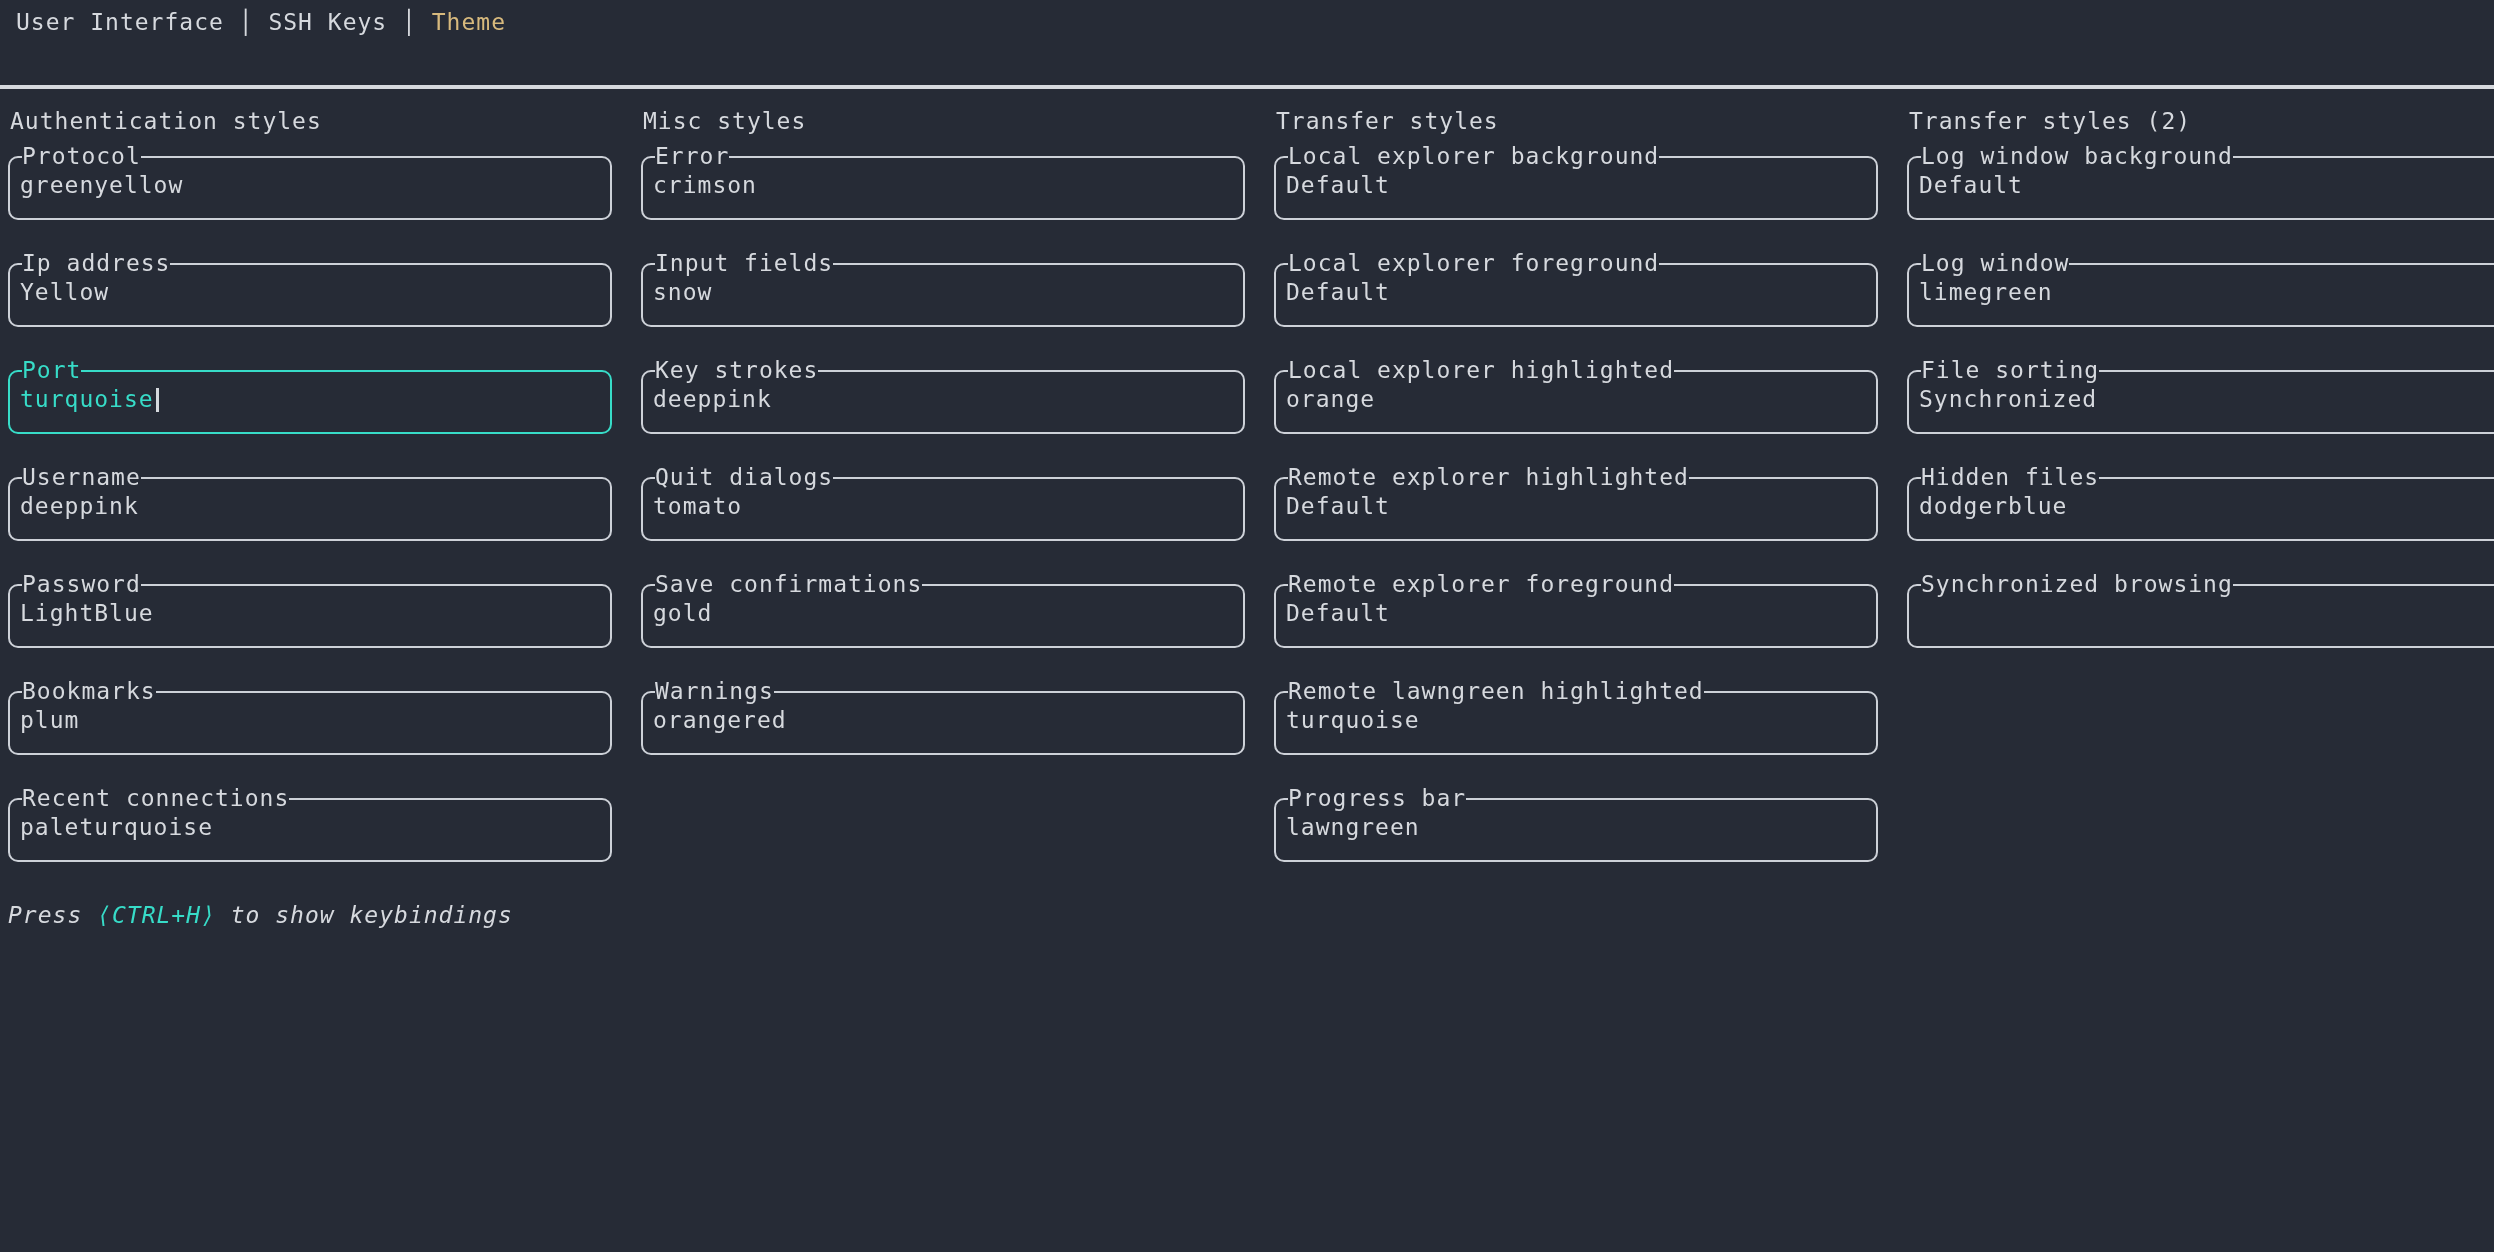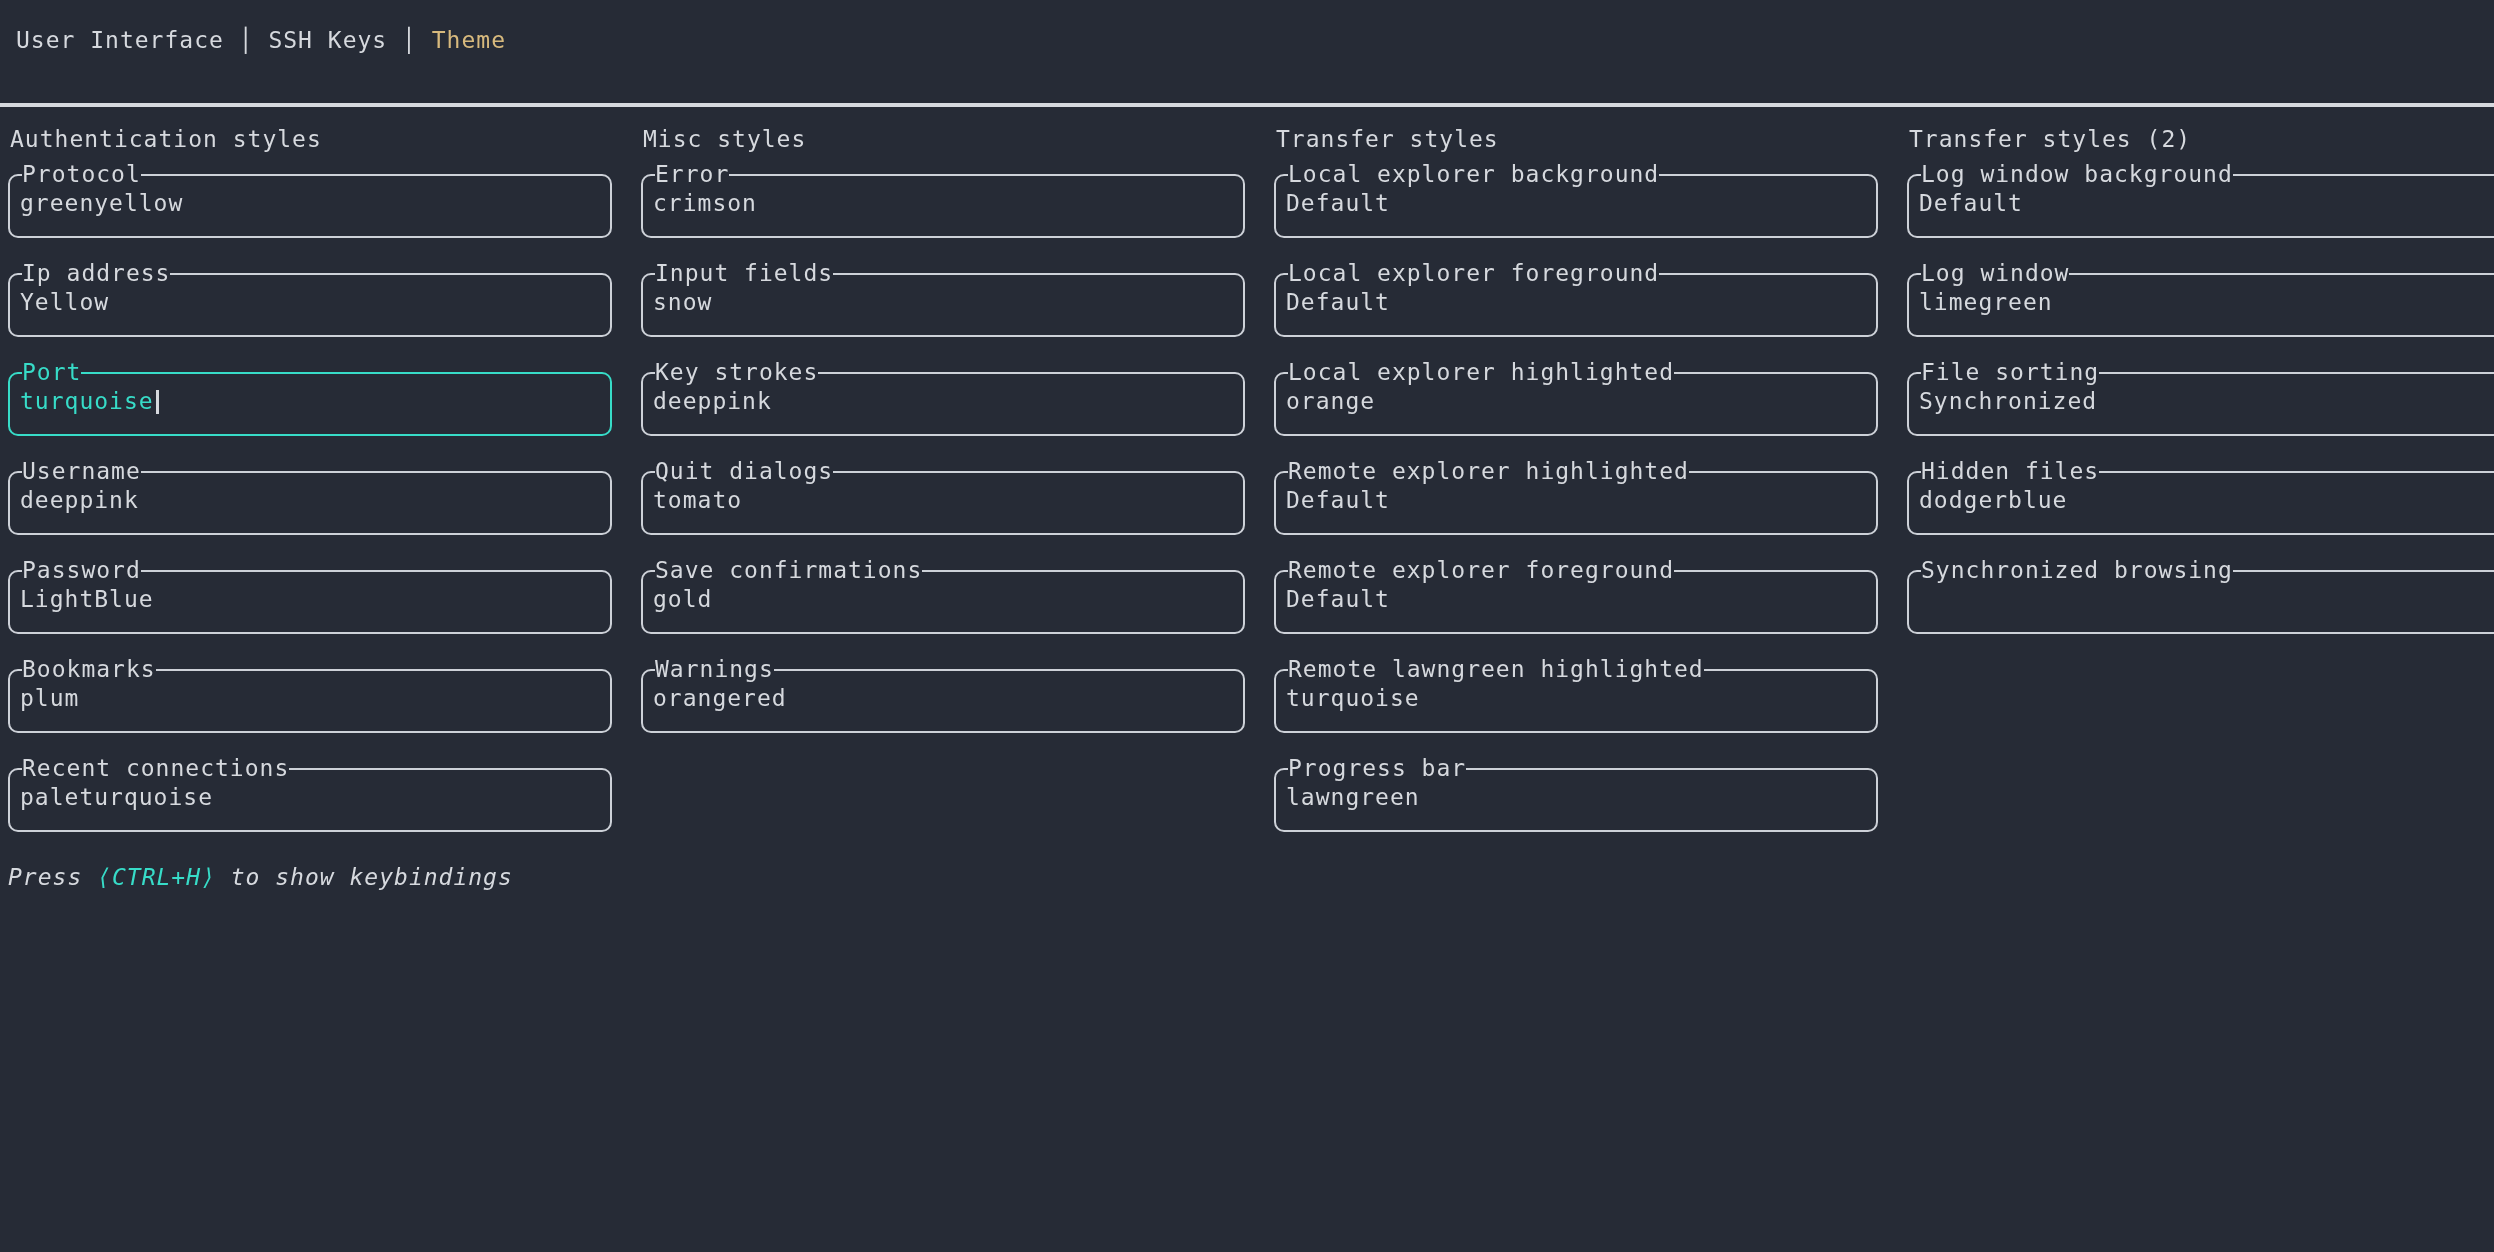--- a/index.html
+++ b/index.html
@@ -20,21 +20,20 @@
     font-family: "DejaVu Sans Mono", "Liberation Mono", monospace;
     font-size: 23px;
     letter-spacing: 1px;
     line-height: 25px;
   }
 
   
   .tabbar {
     padding: 10px 0 0 16px;
     white-space: pre;
-    margin-top: 18px;
   }
   .tab { color: var(--fg); cursor: default; }
   .tab.active { color: var(--tab-active); }
   .sep { color: var(--fg); }
   .divider {
     margin-top: 50px;
     height: 4px;
     background: var(--fg);
     width: 100%;
   }
@@ -49,21 +48,21 @@
   .col { flex: 0 0 604px; width: 604px; }
   .col-title {
     height: 25px;
     line-height: 25px;
     margin: 0 0 10px 2px;
     color: var(--fg);
   }
   fieldset.field {
     border: 2px solid var(--border);
     border-radius: 10px;
-    margin: 0 0 23px 0;
+    margin: 0 0 31px 0;
     padding: 0 10px;
     height: 76px;
     min-inline-size: 0;
     width: 100%;
   }
   fieldset.field legend {
     padding: 0;
     margin-left: 2px;
     line-height: 25px;
     color: var(--fg);

